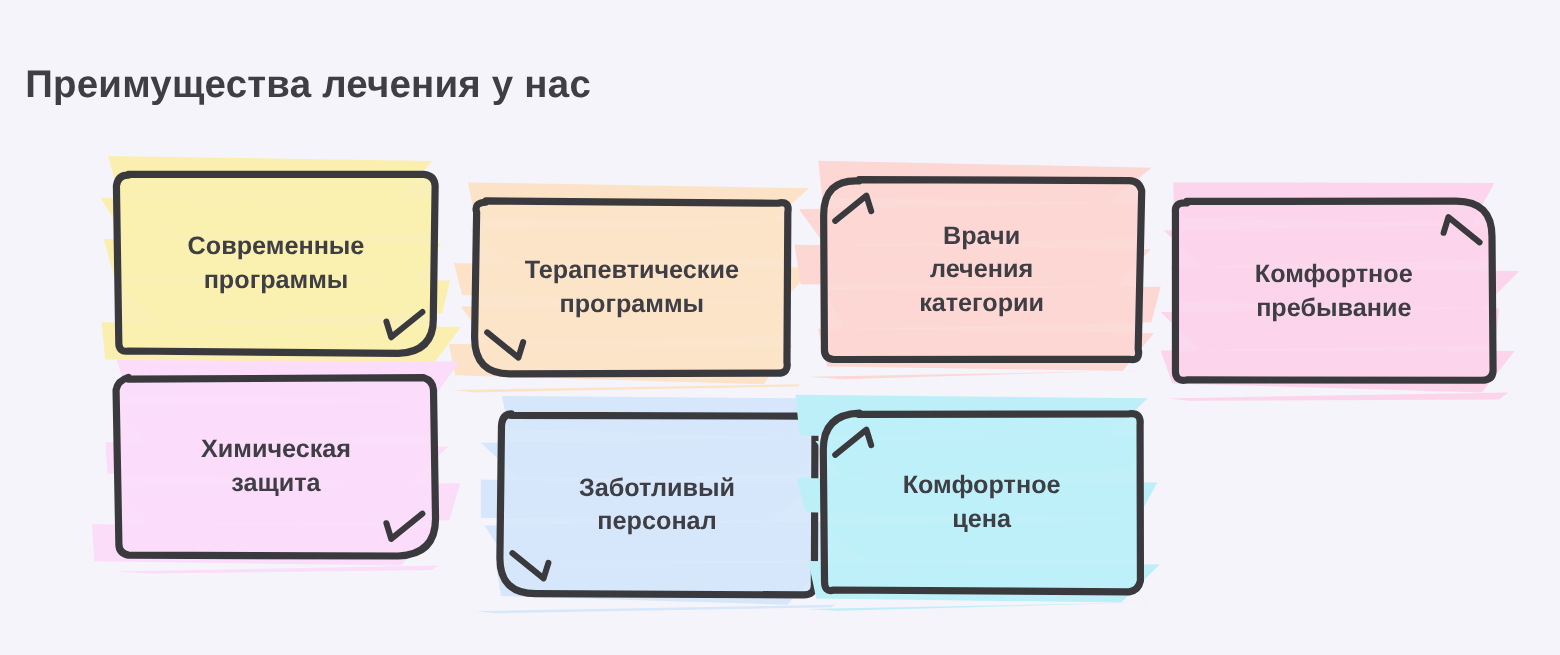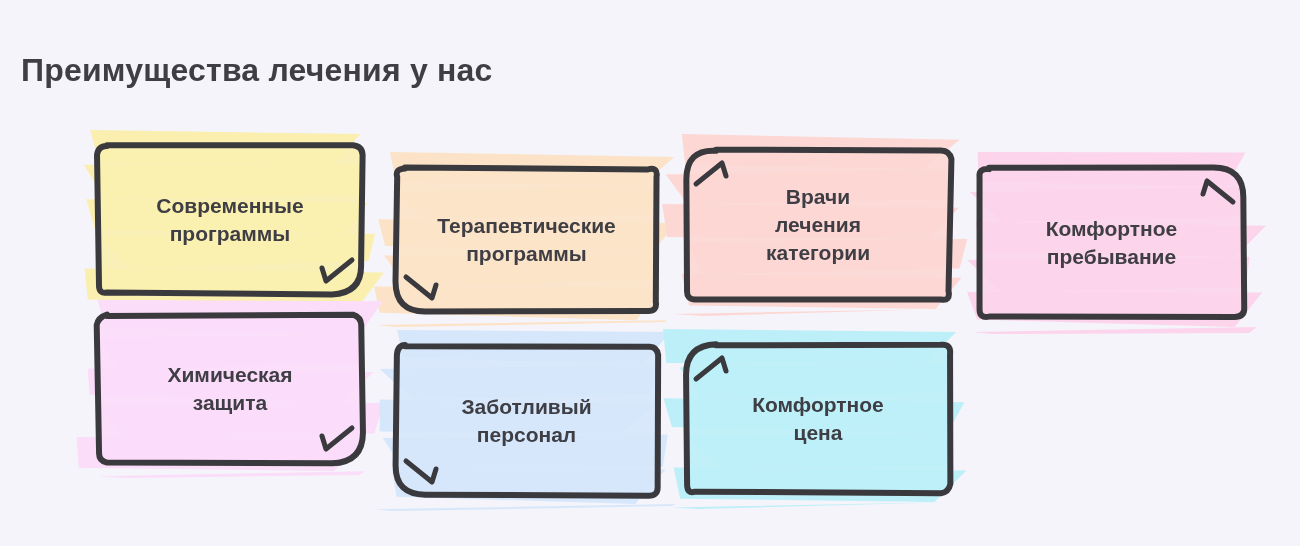--- a/index.html
+++ b/index.html
@@ -118,21 +118,21 @@
       <div class="card" style="left: 98px; top: 316px; width: 264px; height: 146px;">
         <svg width="324" height="206" viewBox="-30 -30 324 206" style="left: -30px; top: -30px;">
           <path d="M -0.6069918763823807 -16 L 285.0152680883184 -14.712163772433996 L 261.380371929612 18.230769230769226 L 7.748170022852719 11.653966004745314 Z M 265.7904127407819 18.230769230769226 L -0.34539098432287574 22.843405868643174 L 21.891115958802402 52.46153846153845 L 258.4303044578992 47.18134239086737 Z M -10.177497914526612 52.46153846153845 L 275.57841011416167 56.3153295624428 L 241.77322428813204 86.69230769230768 L -8.429763509891927 78.71586427121207 Z M 285.61468621715903 86.69230769230768 L -0.0343604045920074 89.91304521570697 L 26.595151687972248 120.9230769230769 L 276.37711280724034 117.53041720676879 Z M -21.39079745905474 120.9230769230769 L 265.00276579428464 124.28750331986407 L 235.96858178218827 155.15384615384613 L -19.283264133147895 151.7378583008853 Z M 267.2322815116495 155.15384615384613 L -1.0241464502178133 160.29365245517914 L 27.460505719296634 162 L 261.3987245685421 159.01487554609776 Z " fill="#fbdcf9"></path>
           <path d="M 9 1.3288907997775823 L 255 0.6667036986909807 Q 264.68226752313785 -0.9428450474515557 262.55559461773373 9 L 263.83928715856746 116 Q 264.165818417212 146.6091137137264 234 145.71254435670562 L 9 145.60354934213683 Q -0.3230757743585855 147.0048896940425 -0.27381998277269304 137 L -1.4986207983456552 9 Q -0.07616238319315016 0.5173193402588367 9 -1.3169517412316054 Z" fill="#fbdcf9" fill-opacity="0.9"></path>
           <path d="M 9 -0.000026472844183444977 L 255 -1.3565070459153503 Q 262.8176016700454 1.1280362473335117 263.24279673211277 9 L 264.9387239192147 116 Q 265.1398347350769 146.12060775305144 234 147.3283518748358 L 9 146.6126649605576 Q 0.8516760491766036 144.78395960456692 1.0689956657588482 137 L -1.2812488346826285 9 Q -0.008346183691173792 1.2767953674774617 9 -1.4827456595376134 Z" fill="none" stroke="#3a3a3e" stroke-width="6" stroke-linecap="round" stroke-linejoin="round"></path>
           <path d="M 254 112 L 228 133 L 224 120" fill="none" stroke="#3a3a3e" stroke-width="5" stroke-linecap="round" stroke-linejoin="round"></path>
         </svg>
         <div class="card-label">Химическая
 защита</div>
       </div>
-      <div class="card" style="left: 396px; top: 346px; width: 261px; height: 149px;">
+      <div class="card" style="left: 417px; top: 346px; width: 261px; height: 149px;">
         <svg width="321" height="209" viewBox="-30 -30 321 209" style="left: -30px; top: -30px;">
           <path d="M 1.1877275547012687 -16 L 274.65424357680604 -13.916553927119821 L 246.5135569269769 18.807692307692307 L 7.0058420822024345 11.252037422444957 Z M 262.39249898539856 18.807692307692307 L -16.40666708536446 23.028051461272227 L 17.162953245453537 53.61538461538461 L 254.49829822825268 48.11461023370234 Z M -16.309806208126247 53.61538461538461 L 261.04081404721364 57.51766100142581 L 224.61818950576708 88.42307692307692 L -16.280001115053892 85.476496131231 Z M 271.783498542849 88.42307692307692 L -13.336453896015882 91.89318494924989 L 7.085319000296295 123.23076923076923 L 266.81904288800433 120.90312122625227 Z M -3.904397283680737 123.23076923076923 L 269.75085138482973 123.40518007173131 L 239.16617681039497 158.03846153846155 L 0.46470312774181366 150.66005925877164 Z M 279.4793542516418 158.03846153846155 L -20.93477996252477 163.3092666696399 L -4.086888742633164 165 L 275.6003834535368 160.01728363521397 Z " fill="#d6e7fb"></path>
           <path d="M 9 -1.286269640084356 L 252 0.7355425057467073 Q 260.5975819565356 -0.1855936988722533 261.3565885811113 9 L 262.3161781753879 140 Q 260.18559146951884 150.34900476620533 252 149.86667183833197 L 30 148.64990343688987 Q 0.22649303264915943 149.02337426063605 0.7493891338817775 119 L -1.343721515731886 9 Q -1.3477696990594268 1.3498770261649042 9 0.7651810557581484 Z" fill="#d6e7fb" fill-opacity="0.9"></path>
           <path d="M 9 0.17553477664478123 L 252 0.7322985730133951 Q 260.990449039964 -0.10354999545961618 262.15201150090434 9 L 261.6517467093654 140 Q 262.3996103571262 150.13789944164455 252 149.7763073120732 L 30 148.6368325385265 Q -0.610605250345543 149.0038725035265 -0.41286361939273775 119 L 0.8921342217363417 9 Q 1.4236396027263254 -0.5820680446922779 9 -1.1038874953519553 Z" fill="none" stroke="#3a3a3e" stroke-width="6" stroke-linecap="round" stroke-linejoin="round"></path>
           <path d="M 10 115 L 36 136 L 40 123" fill="none" stroke="#3a3a3e" stroke-width="5" stroke-linecap="round" stroke-linejoin="round"></path>
         </svg>
         <div class="card-label">Заботливый
 персонал</div>
       </div>
       <div class="card" style="left: 686px; top: 345px; width: 264px; height: 148px;">

